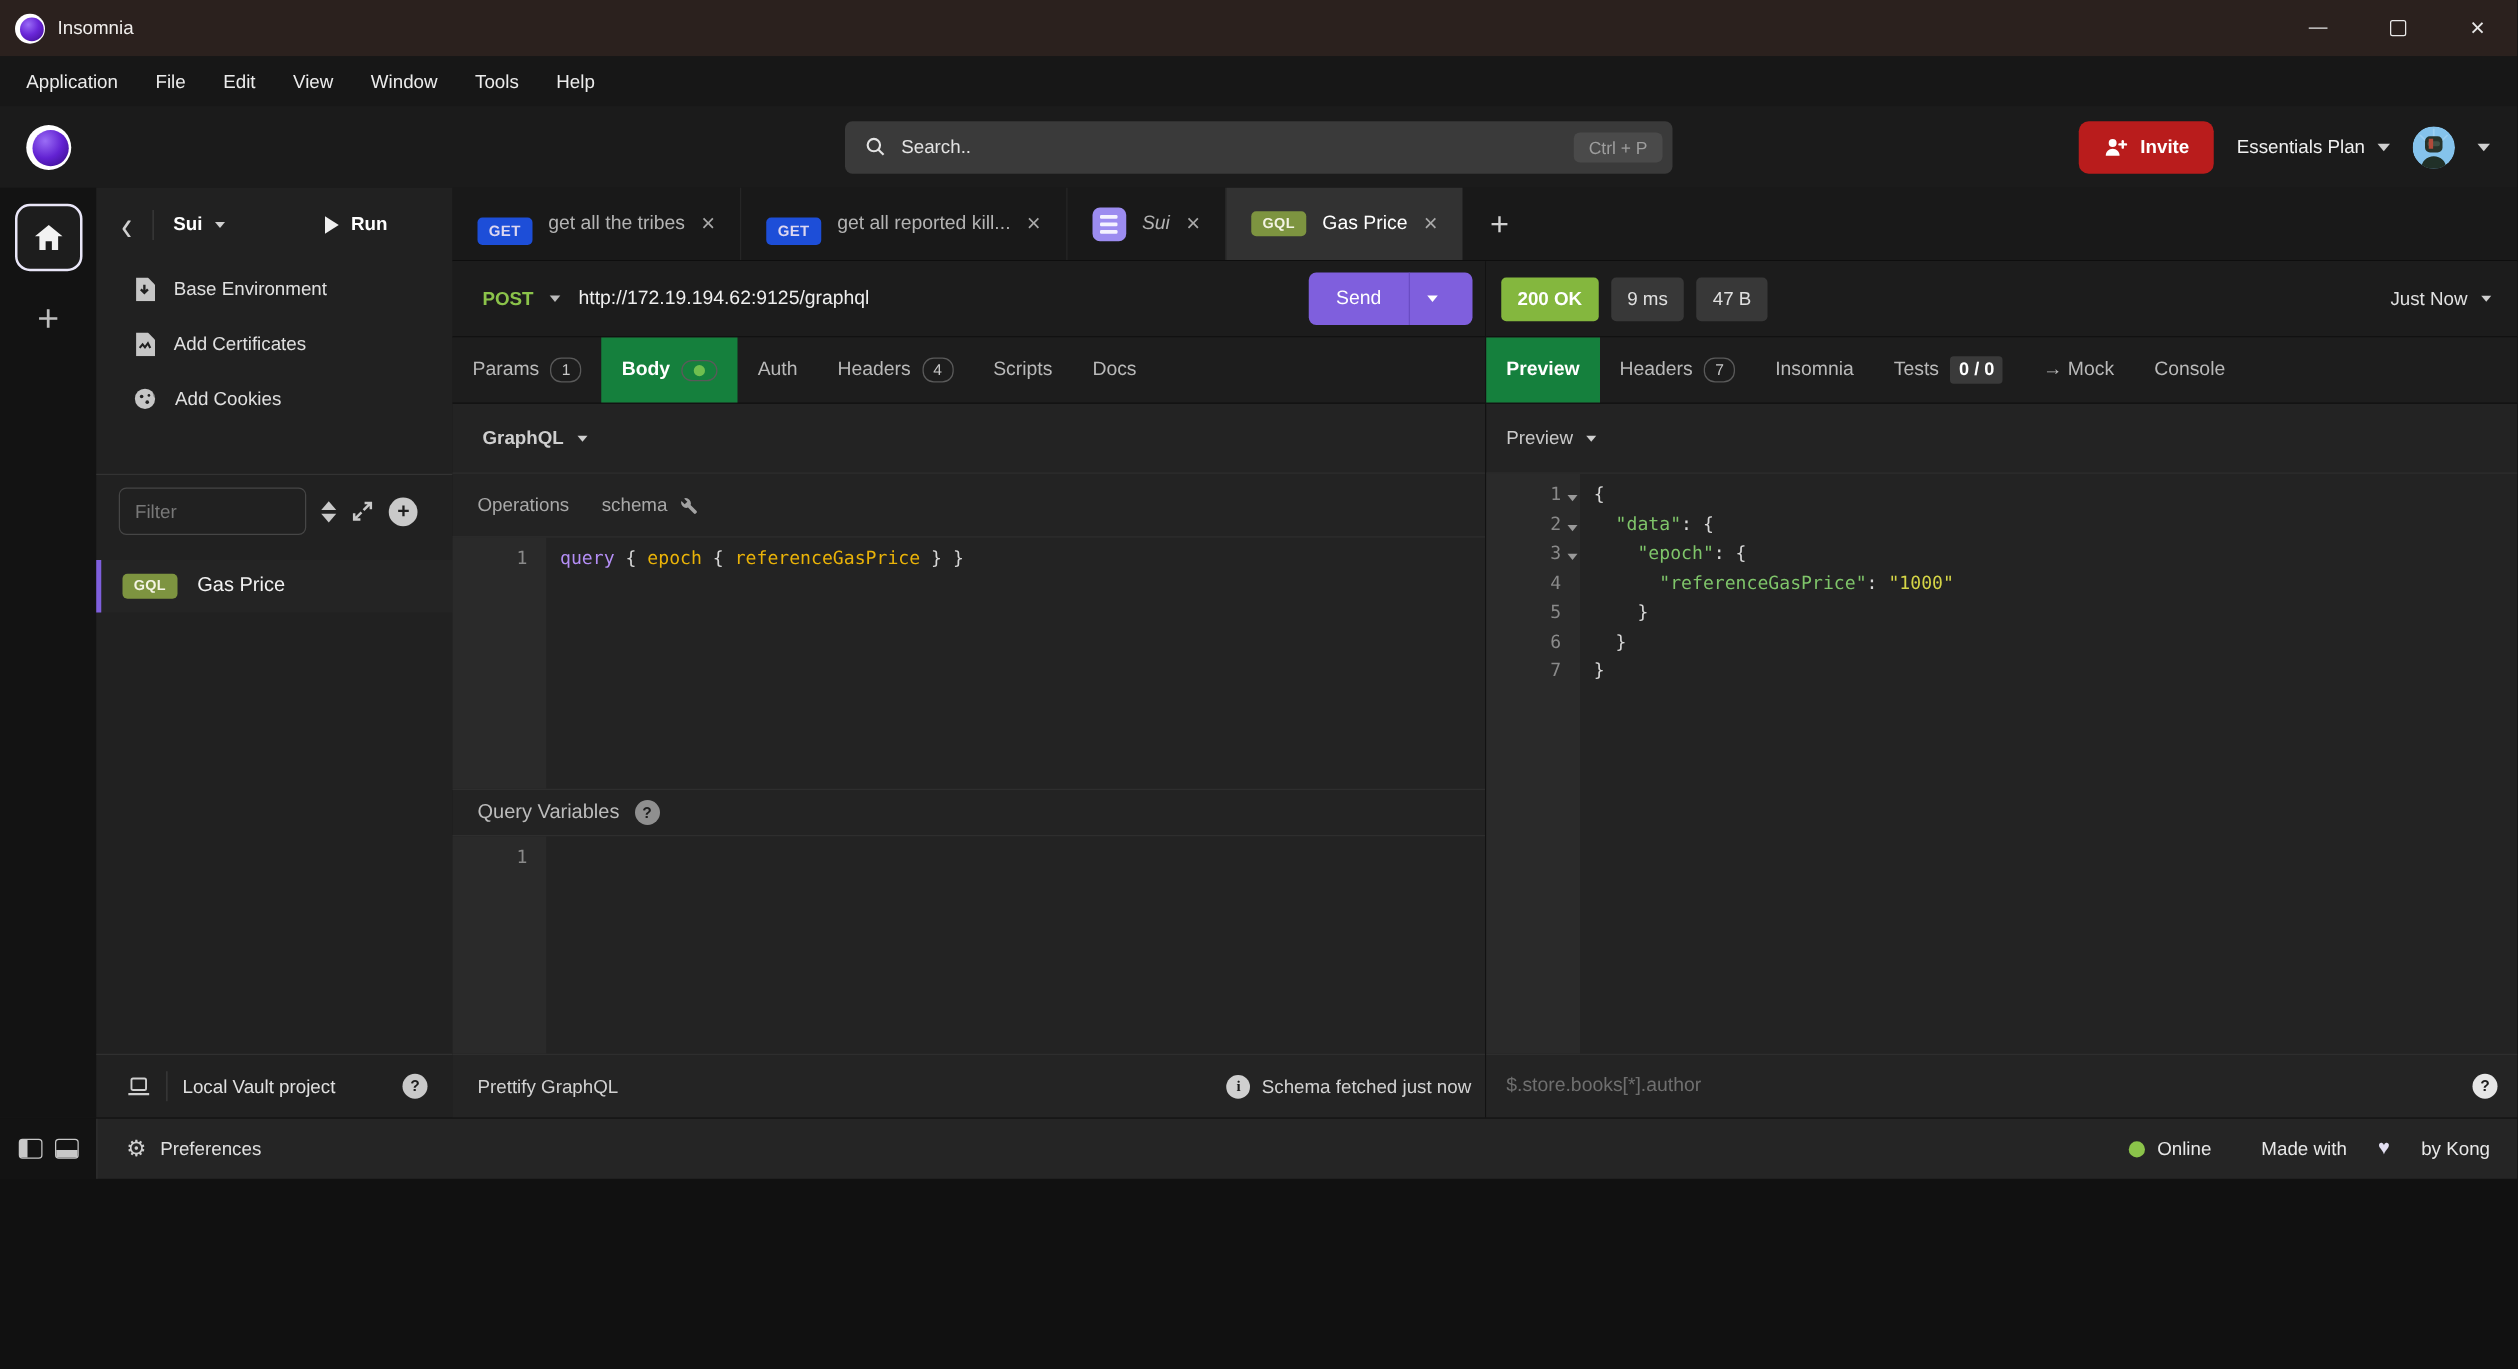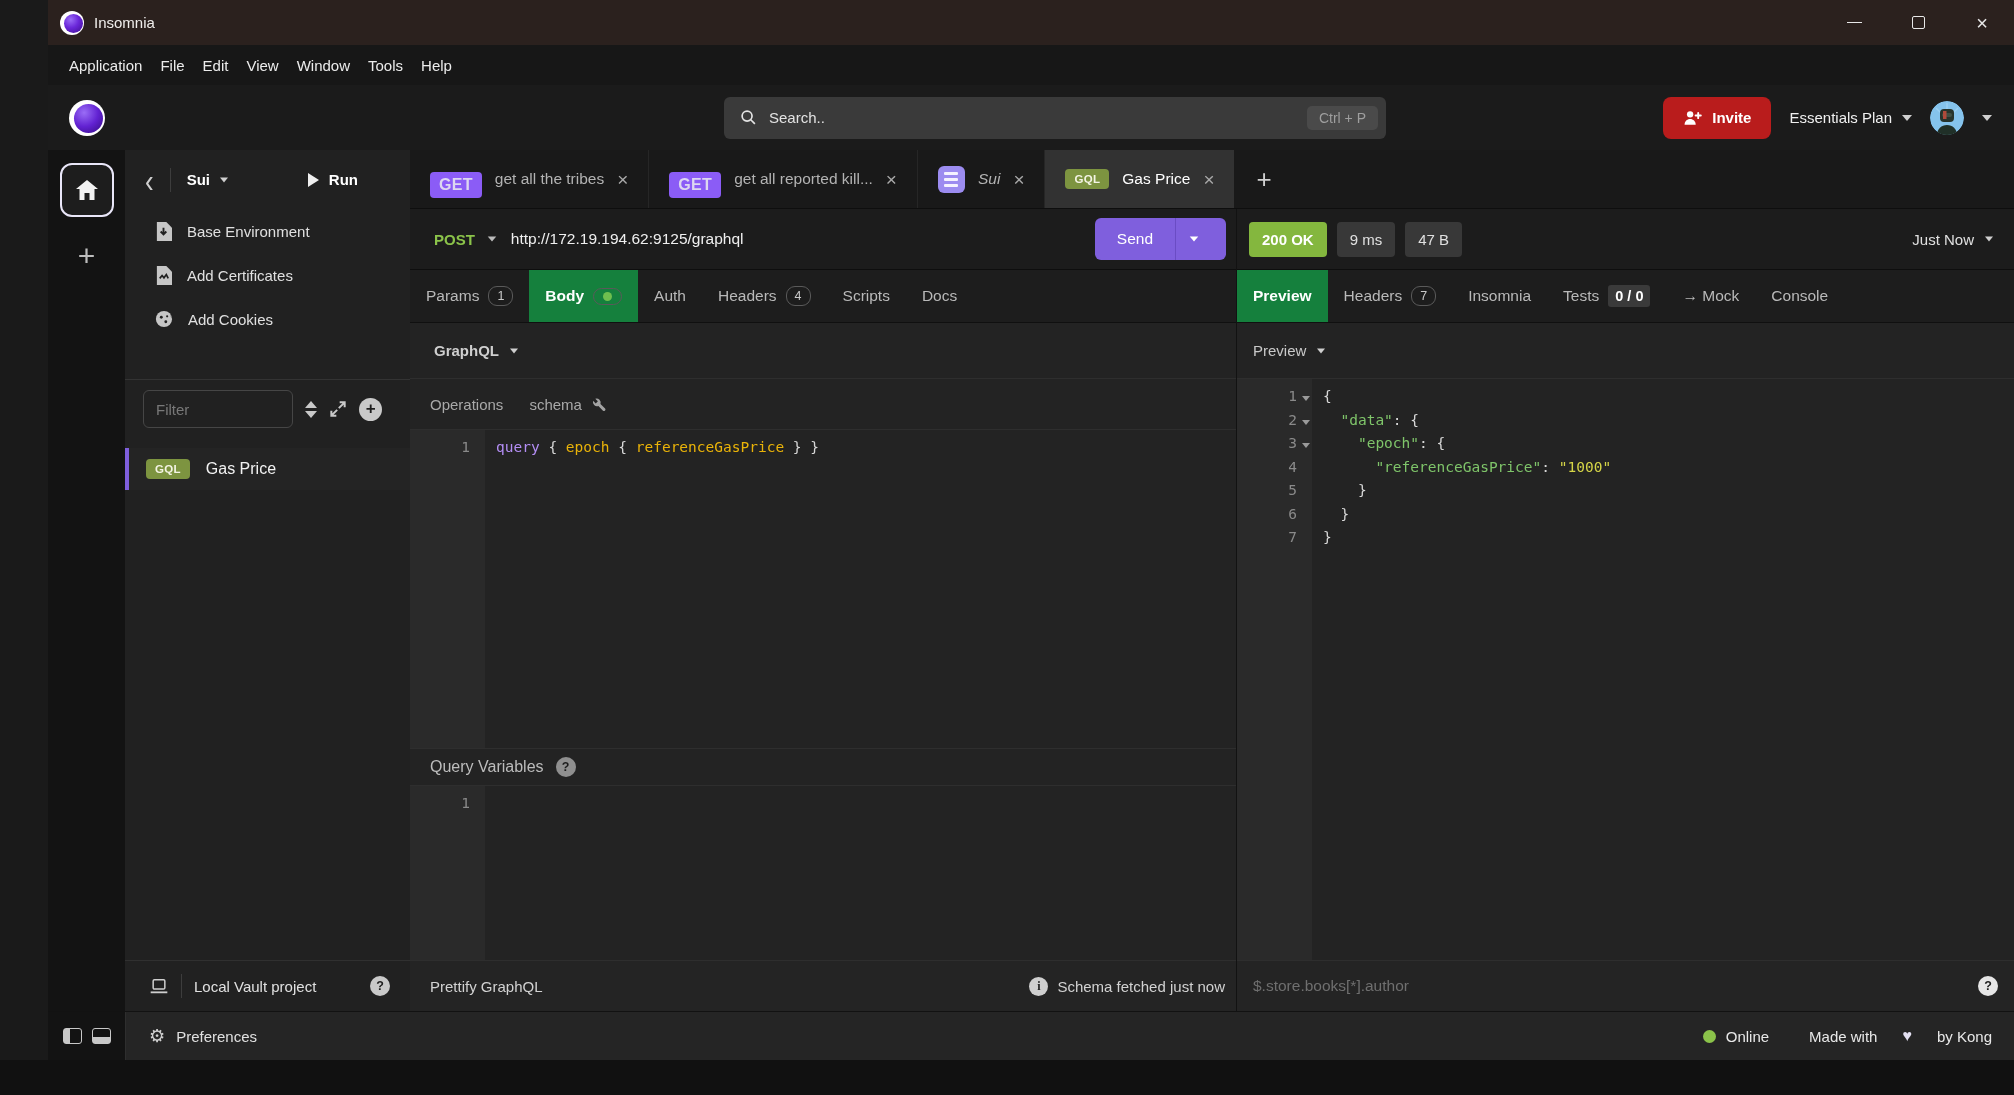--- a/index.html
+++ b/index.html
@@ -1,33 +1,33 @@
 <!DOCTYPE html>
 <html><head>
 <meta charset="utf-8">
 <style>
   * { margin:0; padding:0; box-sizing:border-box; }
   html,body { width:2014px; height:1095px; overflow:hidden; background:#111; }
   body { font-family:"Liberation Sans", sans-serif; color:#d8d8d8; font-size:15px; }
-  .app { width:2014px; height:1060px; display:flex; flex-direction:column; background:#1a1a1a;padding-left:48px; }
+  .app { width:2014px; height:943px; display:flex; flex-direction:column; background:#1a1a1a; }
 
   
   .titlebar { height:45px; background:#2b211e; display:flex; align-items:center; padding-left:12px; flex:0 0 auto; }
   .tb-logo { width:24px; height:24px; border-radius:50%; background:#fff; position:relative; overflow:hidden; margin-right:10px; }
   .tb-logo::after { content:""; position:absolute; left:4px; top:3px; width:19px; height:19px; border-radius:50%;
       background:radial-gradient(circle at 35% 30%, #9a6df6 0%, #6a27d9 45%, #3c0b8e 100%); }
   .tb-title { color:#f0eeec; font-size:15px; }
   .win-controls { margin-left:auto; display:flex; height:100%; }
   .win-btn { width:64px; height:100%; display:flex; align-items:center; justify-content:center; color:#e8e8e8; cursor:default; }
   .glyph-min { display:inline-block; width:15px; border-top:1.6px solid #e8e8e8; }
   .glyph-max { display:inline-block; width:13px; height:13px; border:1.6px solid #e8e8e8; border-radius:2px; }
   .glyph-close { font-size:20px; line-height:1; }
 
   
-  .menubar { height:40px; background:#171717; display:flex; align-items:center; padding-left:12px; gap:0; flex:0 0 auto; }
+  .menubar { height:40px; background:#171717; display:flex; align-items:center; padding-left:12px; gap:12px; flex:0 0 auto; }
   .menu-item { padding:4px 9px; color:#ececec; font-size:15px; border-radius:4px; }
 
   
   .header { height:65px; background:#1b1b1b; display:flex; align-items:center; flex:0 0 auto; position:relative; }
   .hdr-logo { position:absolute; left:21px; width:36px; height:36px; border-radius:50%; background:#fff; overflow:hidden; }
   .hdr-logo::after { content:""; position:absolute; left:5px; top:4px; width:29px; height:29px; border-radius:50%;
       background:radial-gradient(circle at 35% 30%, #9a6df6 0%, #6222d2 50%, #330a80 100%); }
   .searchbox { position:absolute; left:676px; width:662px; height:42px; background:#3a3a3a; border-radius:6px;
       display:flex; align-items:center; padding:0 8px 0 16px; }
   .searchbox .ph { color:#e3e3e3; margin-left:12px; }
@@ -62,21 +62,21 @@
   .filter-icons { flex:1; display:flex; justify-content:space-around; align-items:center; margin-left:6px; }
   .sort-icon { display:flex; flex-direction:column; gap:3px; align-items:center; }
   .tri-u { width:0;height:0;border-left:6px solid transparent;border-right:6px solid transparent;border-bottom:7px solid #c9c9c9; }
   .tri-d { width:0;height:0;border-left:6px solid transparent;border-right:6px solid transparent;border-top:7px solid #c9c9c9; }
   .plus-circle { width:23px; height:23px; border-radius:50%; background:#c9c9c9; color:#1e1e1e; font-weight:bold;
       display:flex; align-items:center; justify-content:center; font-size:17px; }
   .req-item { height:42px; margin-top:10px; display:flex; align-items:center; gap:16px; padding-left:21px; position:relative; background:#242424; }
   .req-item::before { content:""; position:absolute; left:0; top:0; bottom:0; width:4px; background:#7f5fdd; }
   .req-item .name { color:#f2f2f2; font-size:16px; }
   .badge-gql { background:#7d9440; color:#f4f4e4; font-size:11.5px; font-weight:bold; padding:4px 9px; border-radius:4px; letter-spacing:.3px; }
-  .badge-get { background:#8b5cf6; color:#ddd7f0; font-size:16px; font-weight:bold; padding:4px 9px; border-radius:4px; letter-spacing:.3px;margin-top:12px; }
+  .badge-get { background:#1d4ed8; color:#ddd7f0; font-size:12px; font-weight:bold; padding:4px 9px; border-radius:4px; letter-spacing:.3px;margin-top:12px; }
   .sidebar-spacer { flex:1 1 auto; }
   .project-row { height:51px; border-top:1px solid #303030; display:flex; align-items:center; padding:0 20px 0 24px; flex:0 0 auto; }
   .project-row .label { color:#e0e0e0; }
   .qmark { width:20px; height:20px; border-radius:50%; background:#c9c9c9; color:#1c1c1c; font-size:12.5px; font-weight:bold;
       display:flex; align-items:center; justify-content:center; }
 
   .main { flex:1 1 auto; display:flex; flex-direction:column; min-width:0; }
   
   .tabstrip { height:59px; background:#191919; display:flex; align-items:stretch; border-bottom:1px solid #0e0e0e; flex:0 0 auto; }
   .tab { display:flex; align-items:center; gap:13px; padding:0 20px; border-right:1px solid #262626; color:#b3b3b3; }

